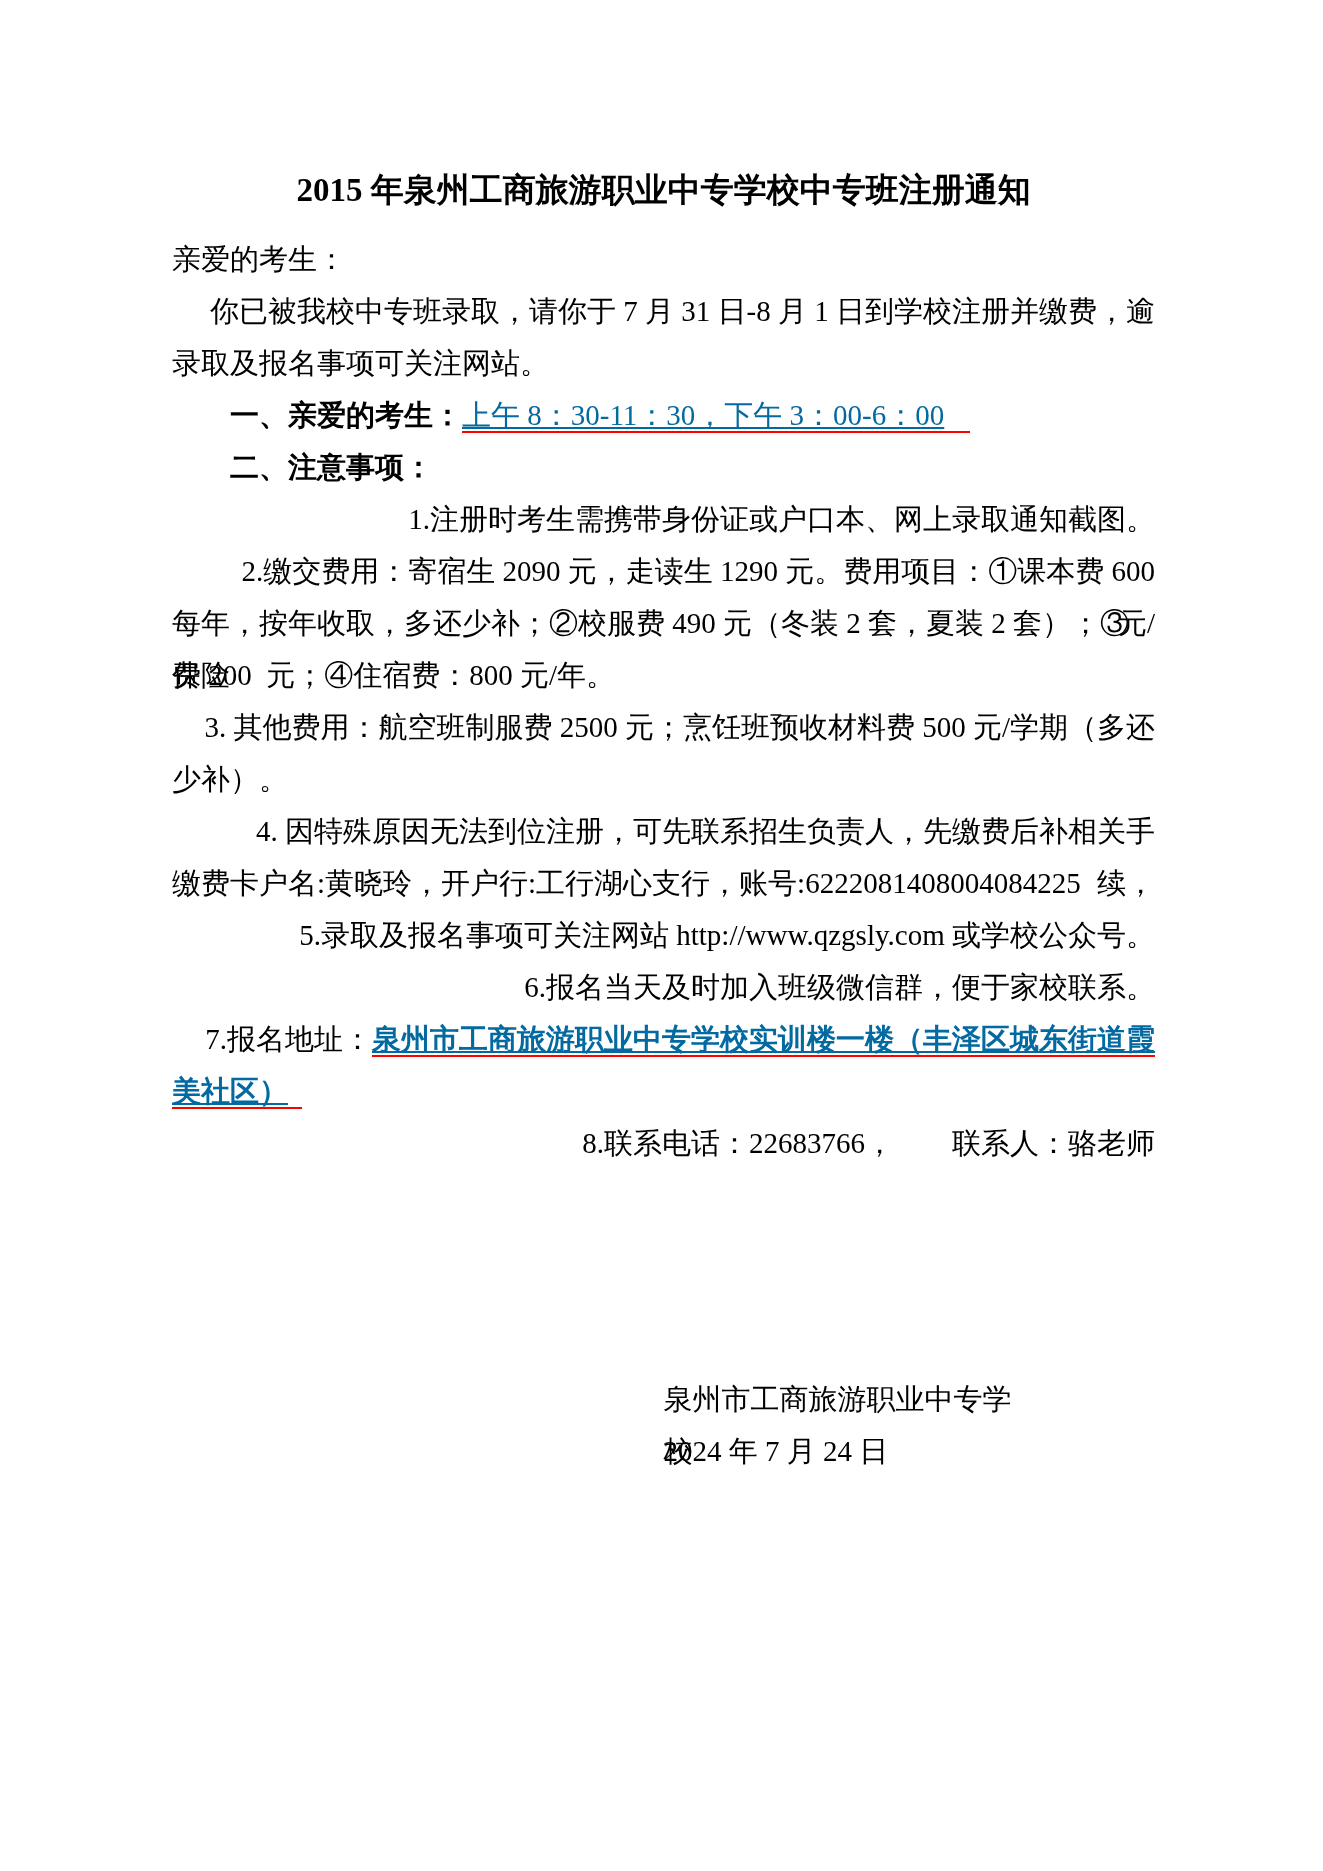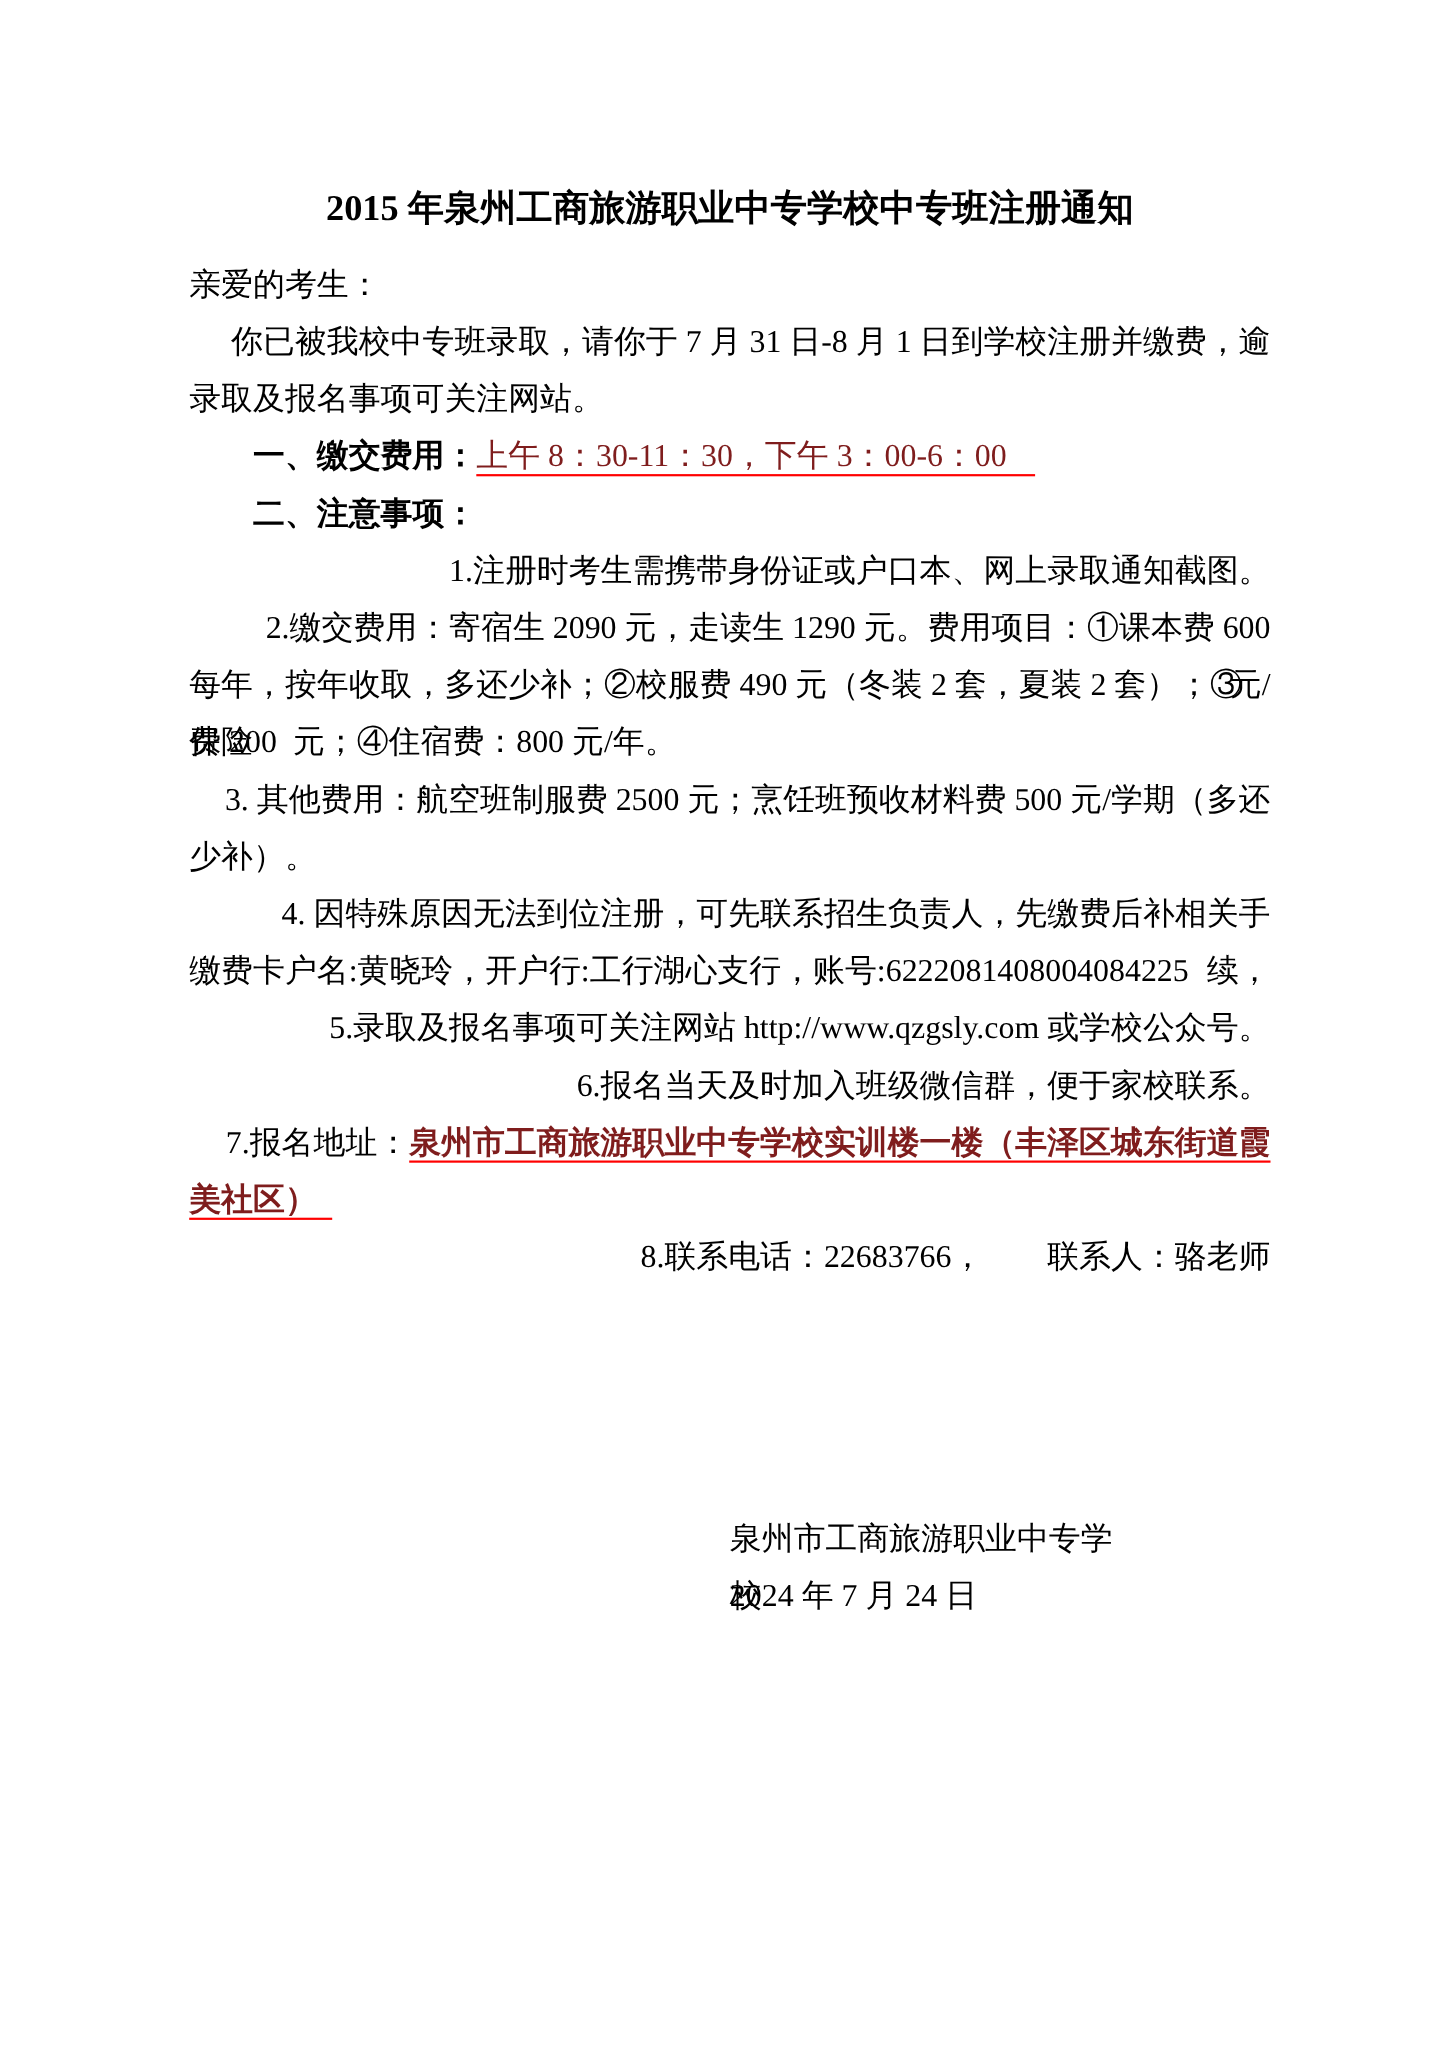--- a/index.html
+++ b/index.html
@@ -23,21 +23,21 @@
   .line {
     font-size: 29px;
     height: 52px;
     line-height: 52px;
     white-space: pre-wrap;
   }
   .first { margin-top: 23px; }
   .ind1 { padding-left: 32px; text-align: right; }
   .ind2 { padding-left: 58px; }
   .b { font-weight: bold; }
-  .red { color: #7f1d1d; }
+  .red { color: #0369a1; text-decoration: underline; }
   .u { border-bottom: 2px solid #ff0000; }
   .pad-r-lg { padding-right: 26px; }
   .pad-r-sm { padding-right: 14px; }
   .sig {
     margin-top: 204px;
     margin-left: 50%;
     width: 38%;
     text-align: left;
   }
 </style>
@@ -46,21 +46,21 @@
 
 <div class="doc">
 
   <div class="title">2015 年泉州工商旅游职业中专学校中专班注册通知</div>
 
   <div class="line first">亲爱的考生：</div>
 
   <div class="line ind1">你已被我校中专班录取，请你于 7 月 31 日-8 月 1 日到学校注册并缴费，逾</div>
   <div class="line">录取及报名事项可关注网站。</div>
 
-  <div class="line ind2"><span class="b">一、缴交费用：</span><span class="red u pad-r-lg">上午 8：30-11：30，下午 3：00-6：00</span></div>
+  <div class="line ind2"><span class="b">一、亲爱的考生：</span><span class="red u pad-r-lg">上午 8：30-11：30，下午 3：00-6：00</span></div>
 
   <div class="line ind2 b">二、注意事项：</div>
 
   <div class="line ind1">1.注册时考生需携带身份证或户口本、网上录取通知截图。</div>
 
   <div class="line ind1">2.缴交费用：寄宿生 2090 元，走读生 1290 元。费用项目：①课本费 600 元/</div>
   <div class="line">每年，按年收取，多还少补；②校服费 490 元（冬装 2 套，夏装 2 套）；③保险</div>
   <div class="line">费 200  元；④住宿费：800 元/年。</div>
 
   <div class="line ind1">3. 其他费用：航空班制服费 2500 元；烹饪班预收材料费 500 元/学期（多还</div>

